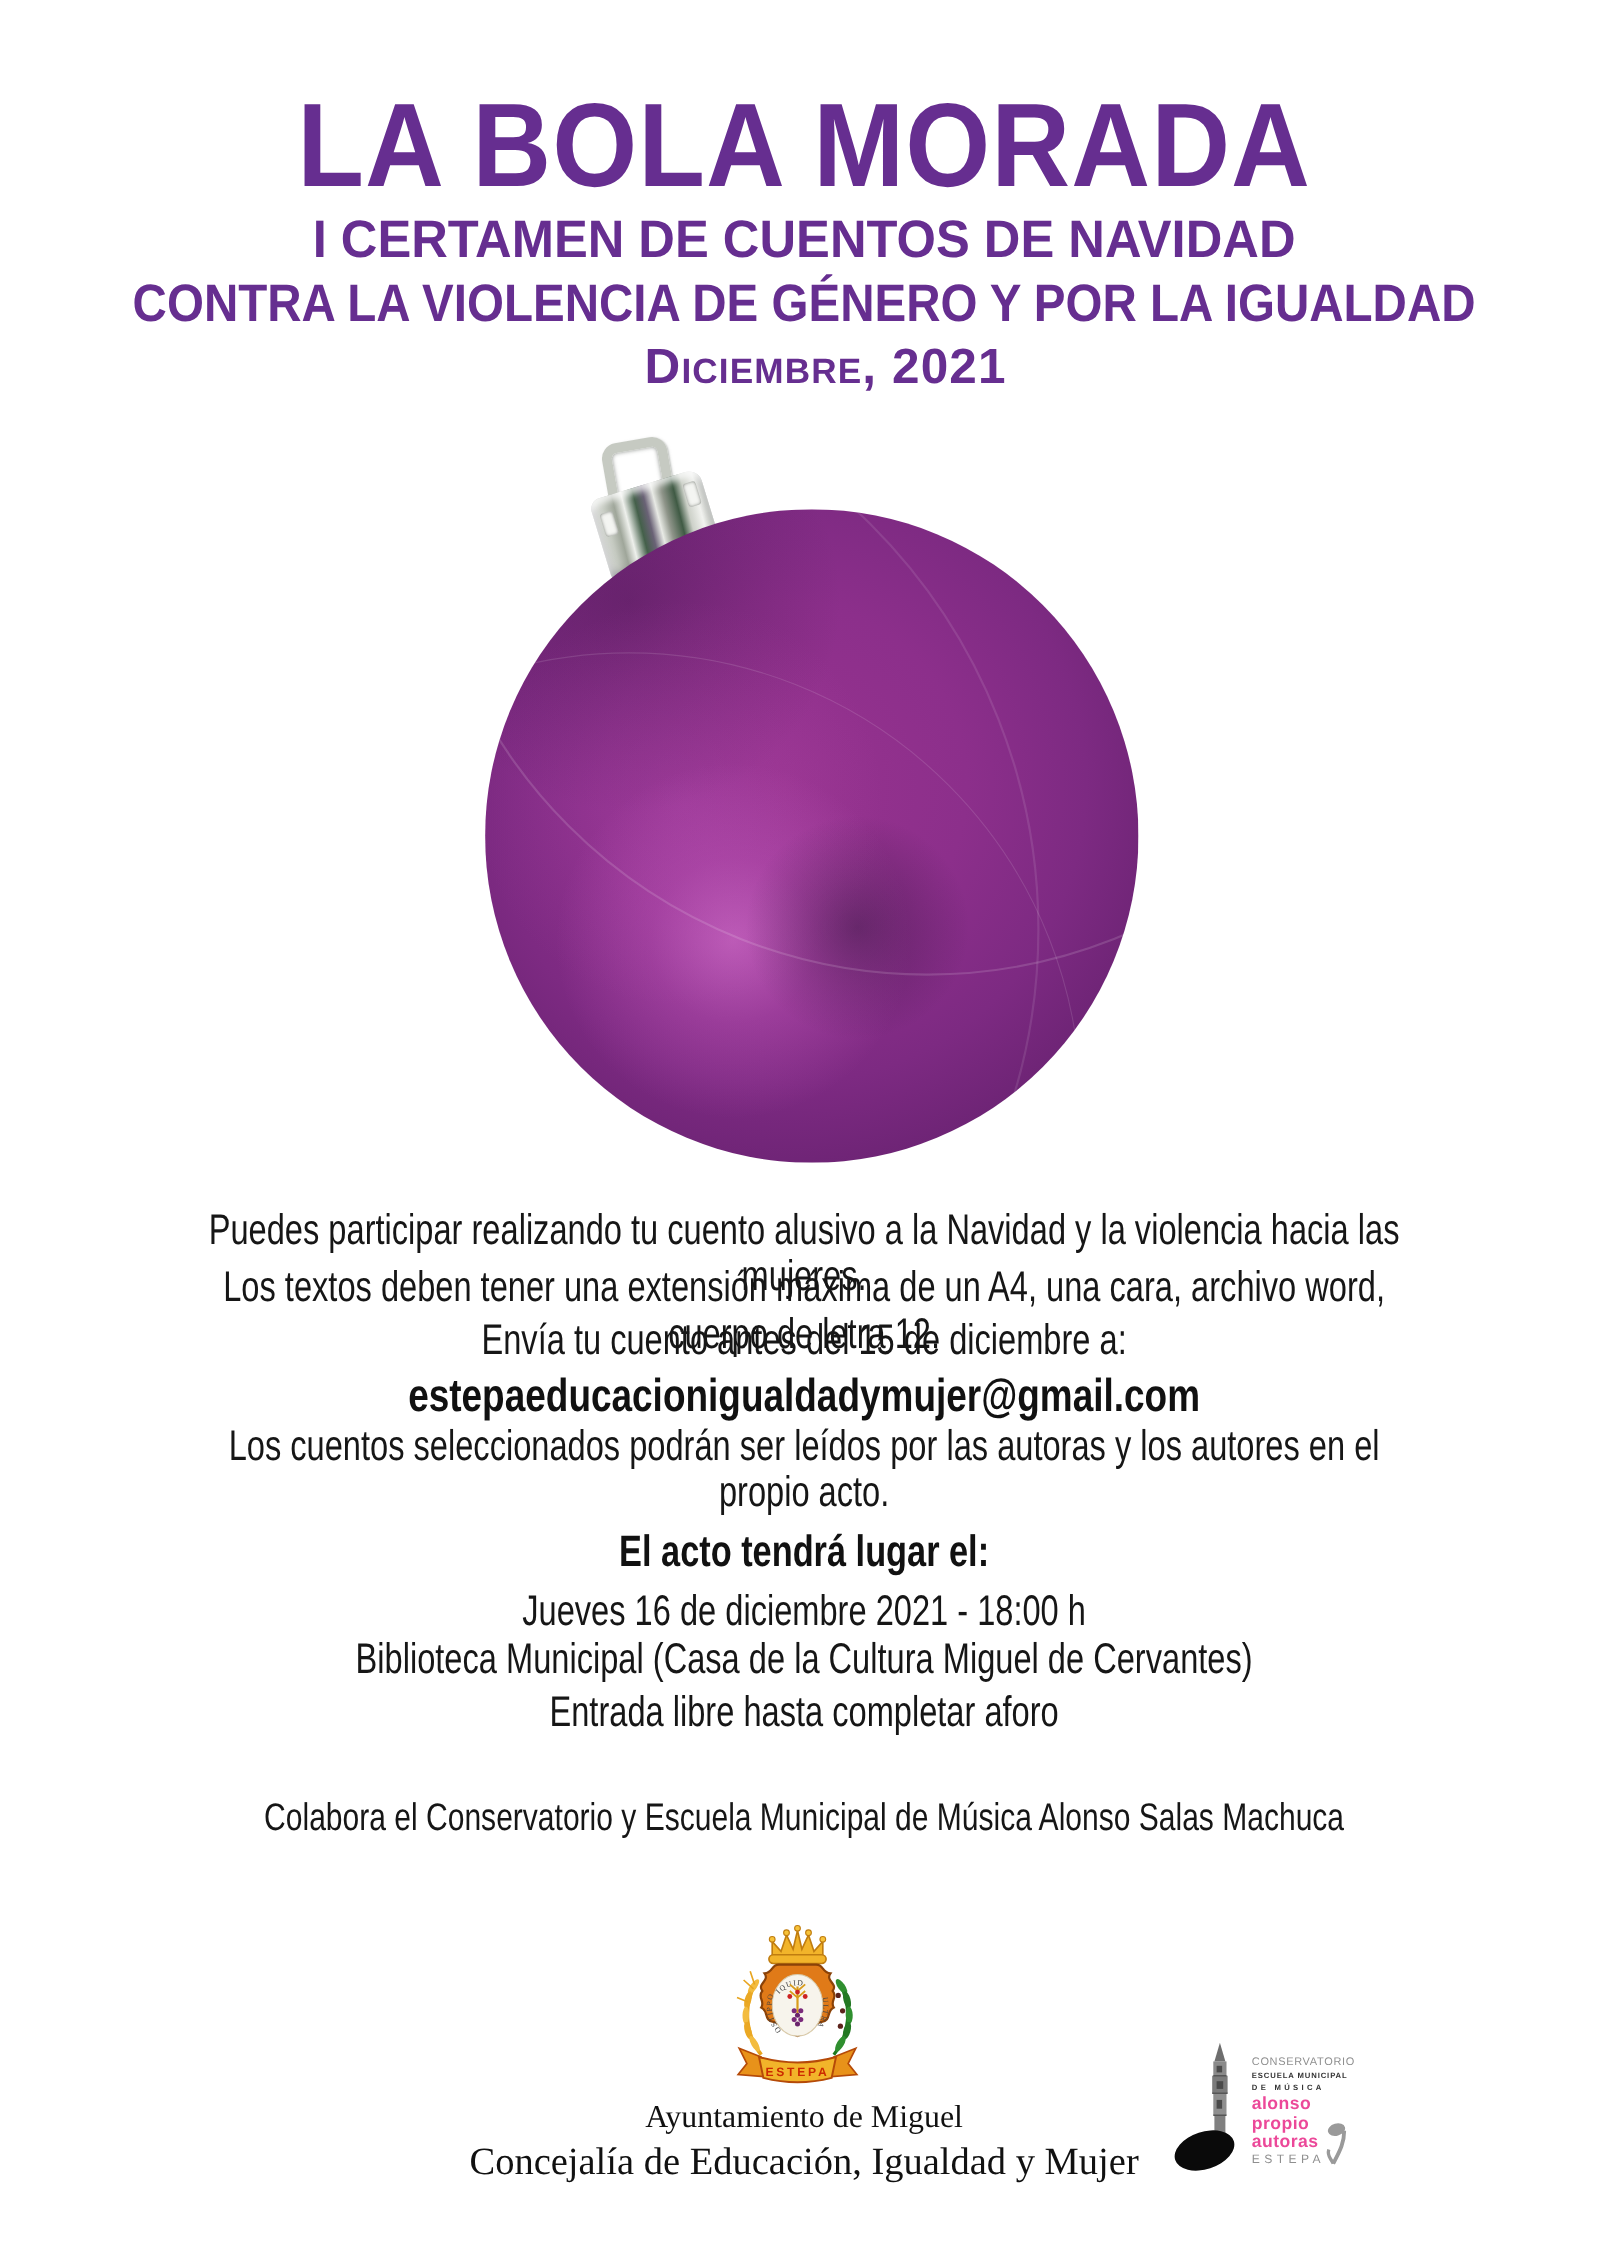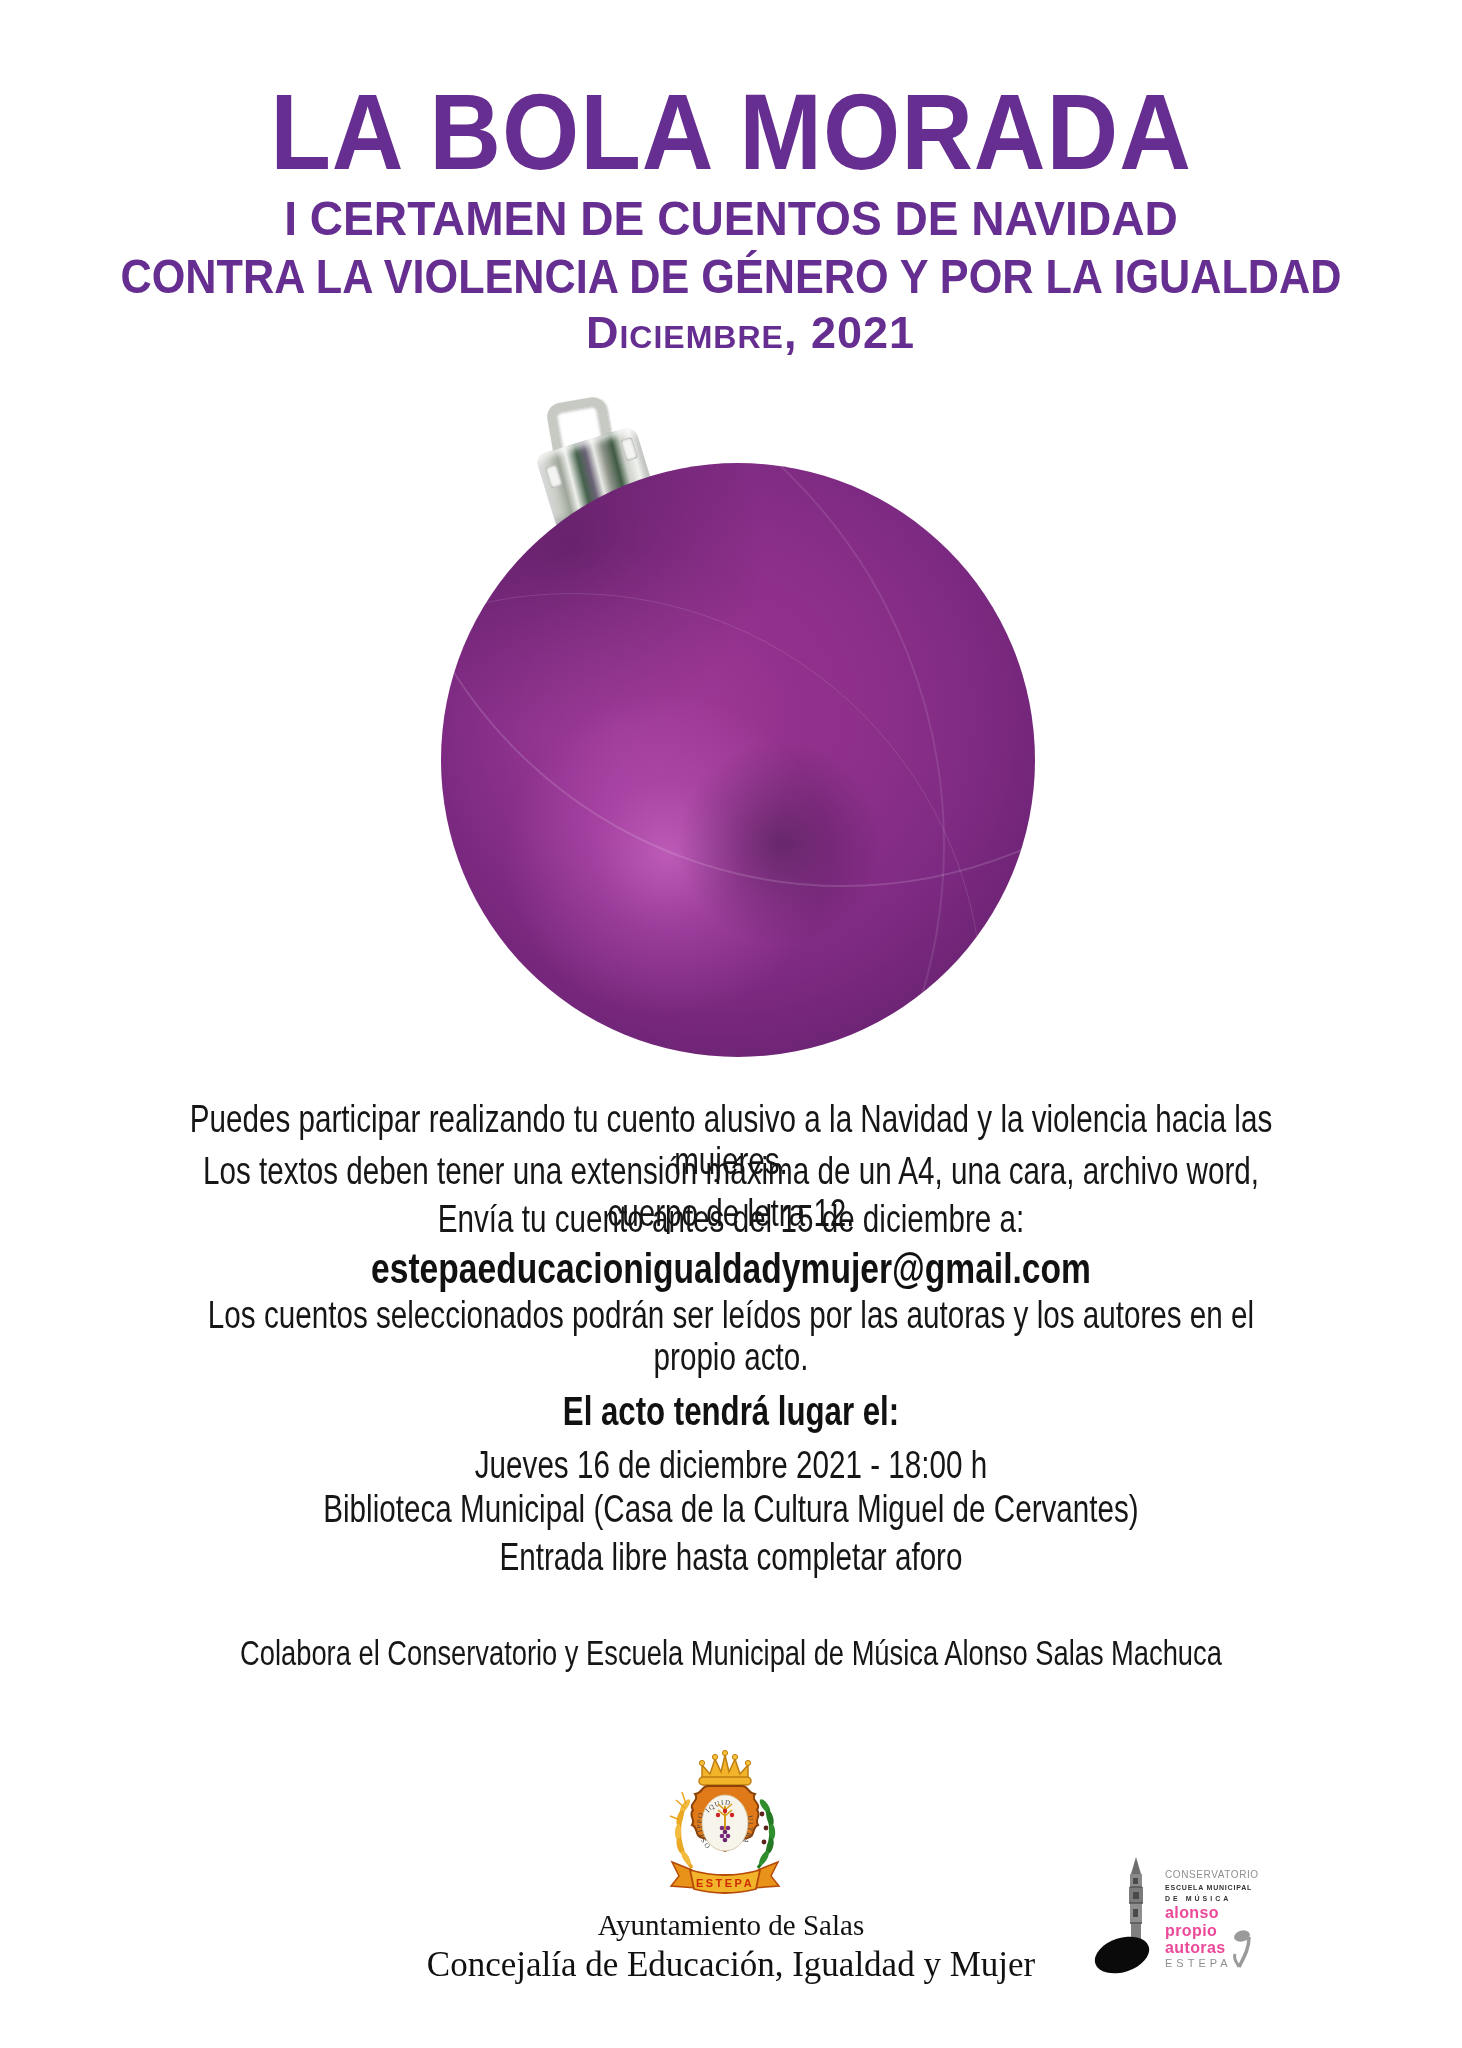--- a/index.html
+++ b/index.html
@@ -50,21 +50,21 @@
   .ev-dt{top:1444px;} .ev-venue{top:1488px;} .ev-adm{top:1536px;}
   .collab{top:1634px;font-size:35px;color:#161616;transform:scaleX(0.78);}
 
   
   .crest{position:absolute;left:652px;top:1748px;width:146px;height:152px;}
   .foot{font-family:"Liberation Serif", serif;color:#111;}
   .foot-org{top:1910px;font-size:29px;}
   .foot-dept{top:1946px;font-size:35px;}
 
   
-  .cons{position:absolute;left:1093px;top:1857px;width:185px;height:120px;}
+  .cons{position:absolute;left:1066px;top:1857px;width:185px;height:120px;}
   .cons-mark{position:absolute;left:0;top:0;}
   .cons-text{position:absolute;left:72px;top:12px;width:112px;text-align:left;color:#222;}
   .cons-l1{font-size:10px;color:#8f8f8f;letter-spacing:0.6px;}
   .cons-l2{font-size:7px;font-weight:bold;letter-spacing:0.8px;margin-top:4px;color:#333;}
   .cons-l3{font-size:7px;font-weight:bold;letter-spacing:3px;margin-top:4px;color:#333;}
   .cons-name{font-size:16px;font-weight:bold;color:#ec4899;line-height:13.5px;letter-spacing:0.4px;margin-top:4px;}
   .cons-city{font-size:11px;color:#8f8f8f;letter-spacing:4px;margin-top:2px;}
   .cons-note{position:absolute;left:138px;top:72px;}
 </style>
 </head>
@@ -169,21 +169,21 @@
     </g>
 
     <g>
       <path d="M40,122 L20,114 L27,128 L19,138 L44,140 Z" fill="#e8921a" stroke="#b54a08" stroke-width="1.5"></path>
       <path d="M106,122 L126,114 L119,128 L127,138 L102,140 Z" fill="#e8921a" stroke="#b54a08" stroke-width="1.5"></path>
       <path d="M38,122 Q73,132 108,122 L104,141 Q73,149 42,141 Z" fill="#f2b42a" stroke="#b54a08" stroke-width="1.8"></path>
       <text x="73" y="139" text-anchor="middle" font-size="11" font-weight="bold" fill="#cc2b00" letter-spacing="2.5">ESTEPA</text>
     </g>
   </svg>
 
-  <div class="line foot foot-org">Ayuntamiento de Salas</div>
+  <div class="line foot foot-org">Ayuntamiento de Miguel</div>
   <div class="line foot foot-dept">Concejalía de Educación, Igualdad y Mujer</div>
 
   <div class="cons">
     <svg class="cons-mark" width="80" height="118" viewBox="0 0 80 118">
       <polygon points="43,0 38,17 48,17" fill="#6e6e6e"></polygon>
       <rect x="37" y="17" width="12" height="13" fill="#8a8a8a"></rect>
       <rect x="36" y="30" width="14" height="16" fill="#7b7b7b"></rect>
       <rect x="37" y="46" width="12" height="20" fill="#8f8f8f"></rect>
       <rect x="38" y="66" width="10" height="24" fill="#808080"></rect>
       <path d="M37,30 h12 M36,46 h14 M37,66 h12" stroke="#565656" stroke-width="1.4"></path>

